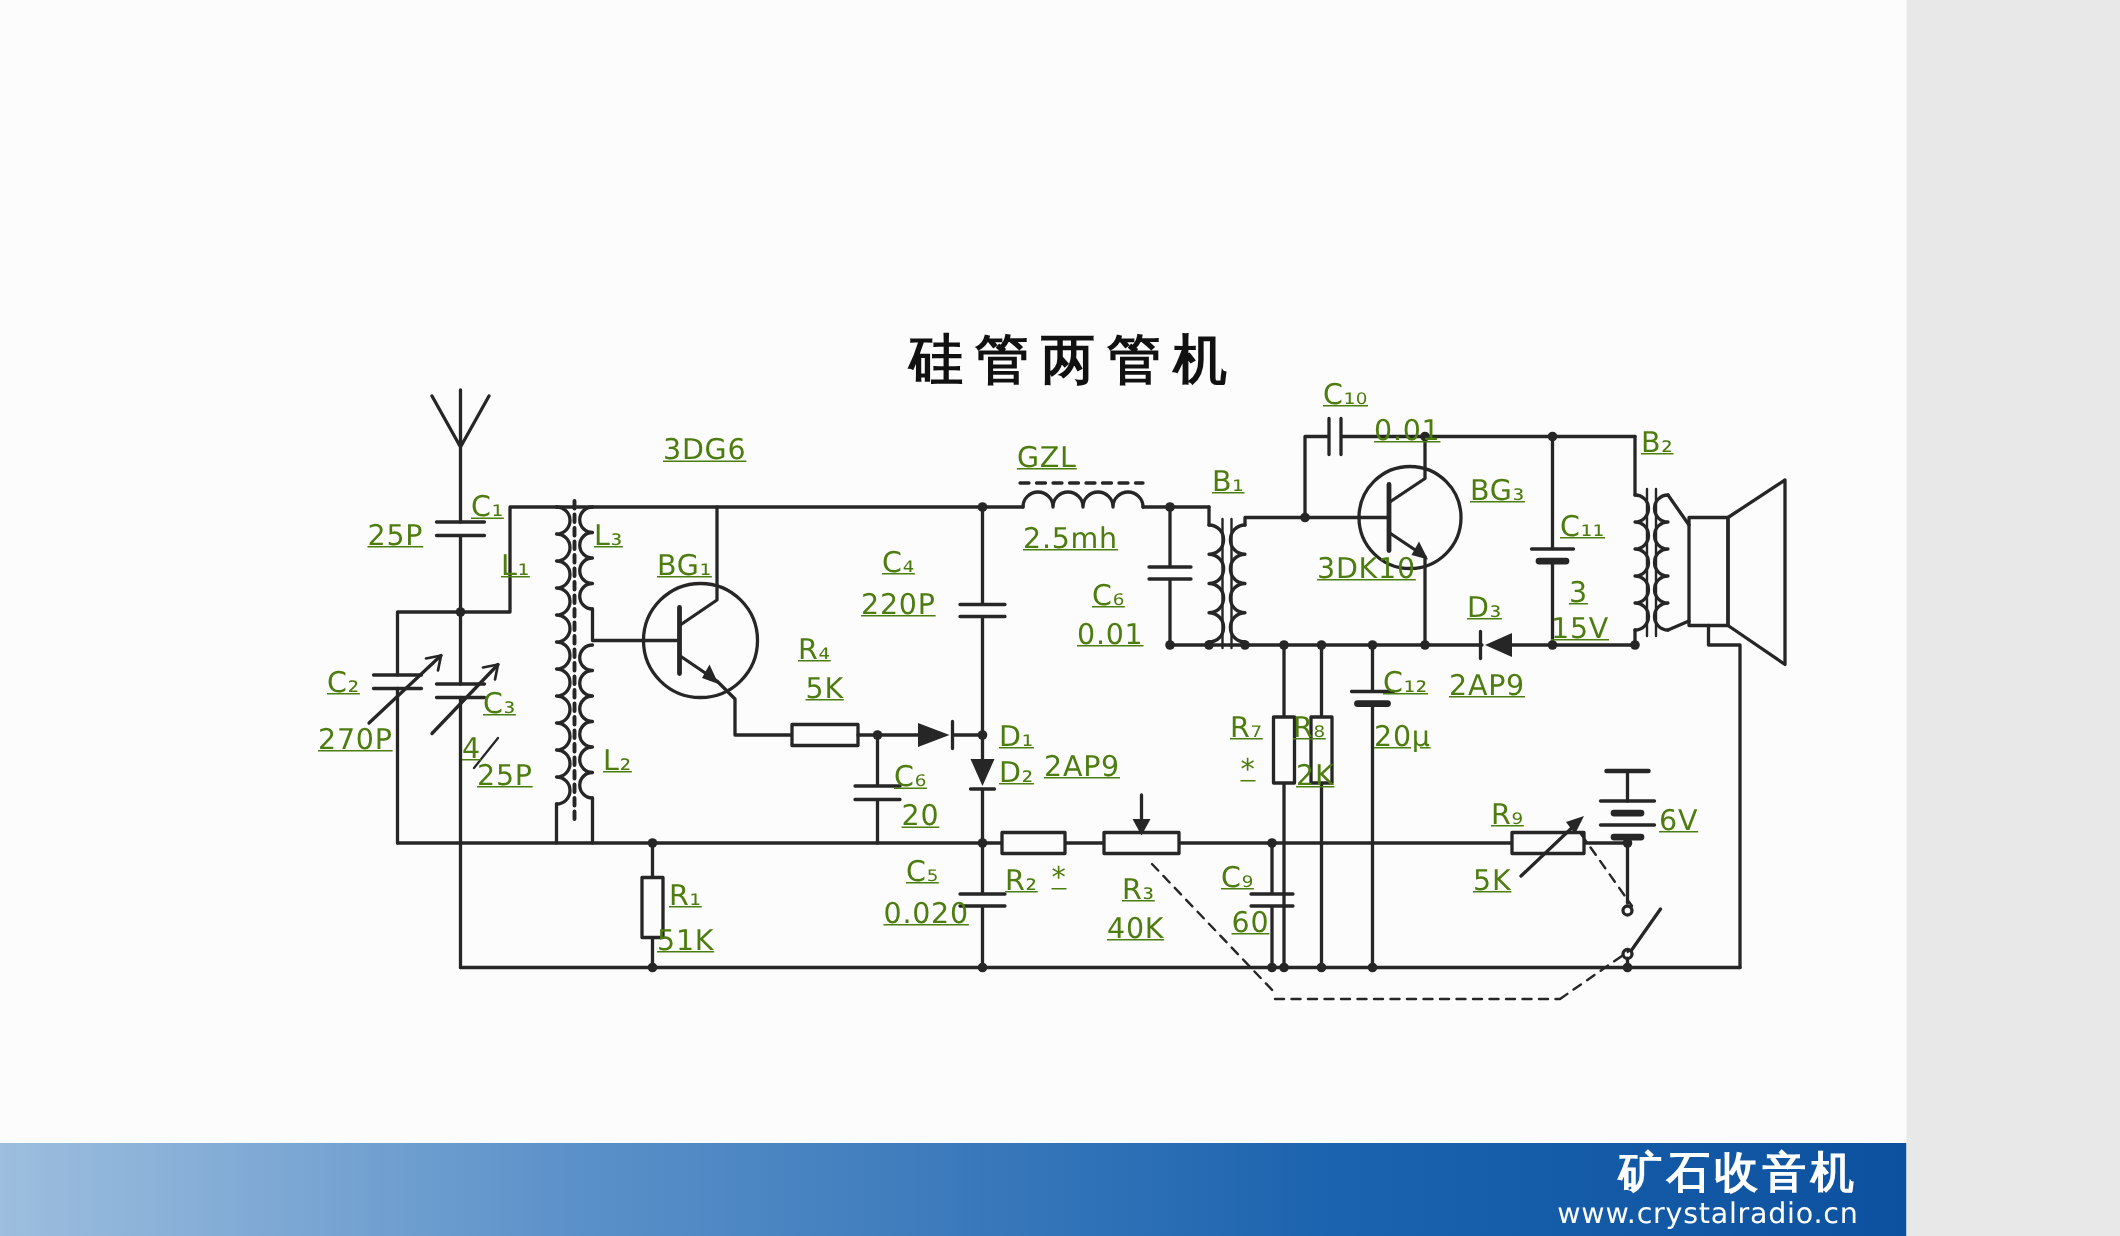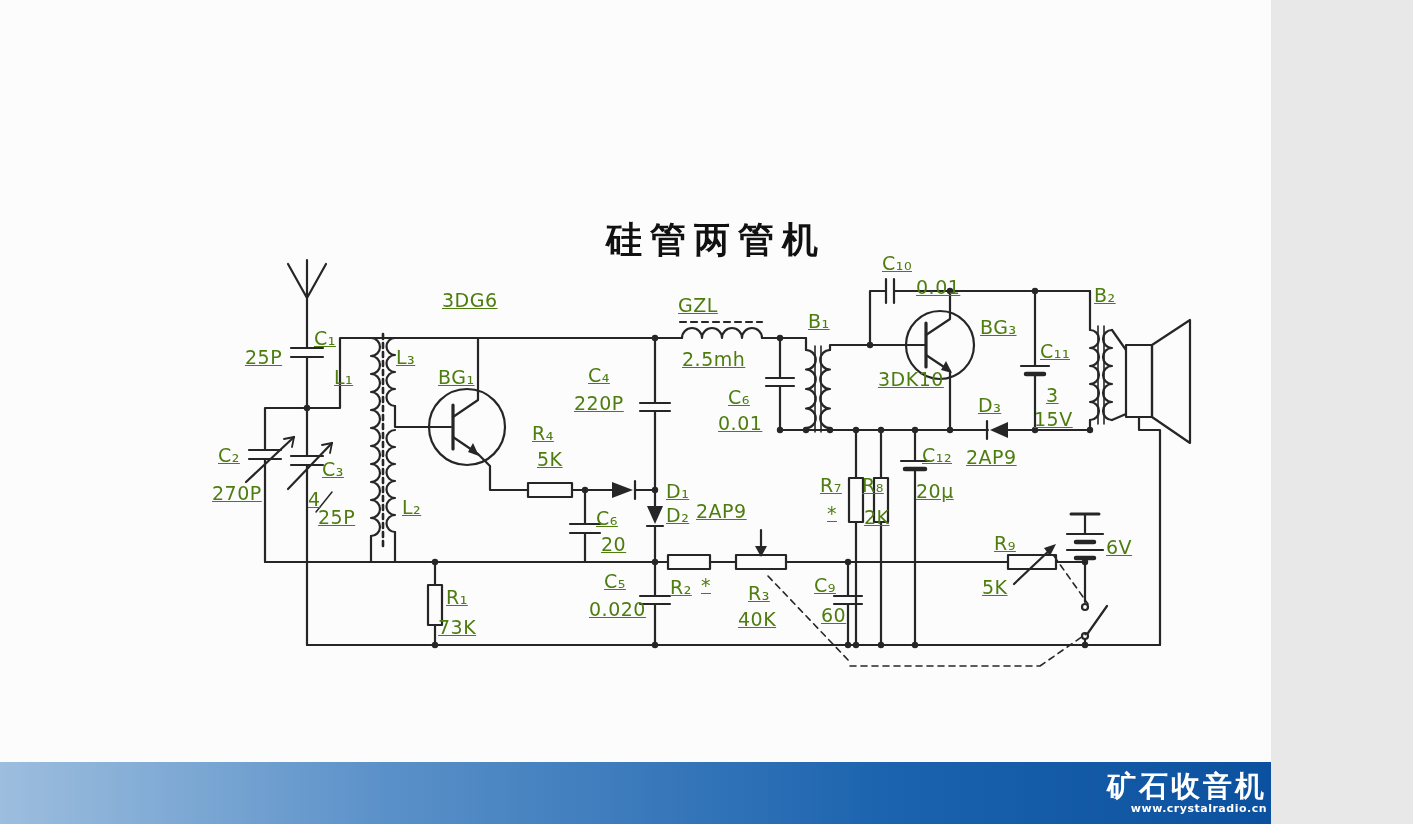--- a/index.html
+++ b/index.html
@@ -13,24 +13,24 @@
     color:#4d7c0f;letter-spacing:.5px;text-decoration:underline;
   }
   .title{
     position:absolute;left:606px;top:216px;font-size:36px;font-weight:bold;
     letter-spacing:8px;color:#111;font-family:"DejaVu Serif","DejaVu Sans",serif;
   }
   .footer{
     position:absolute;left:0;right:0;bottom:0;height:62px;
     background:linear-gradient(90deg,#9dbede 0%,#5b91c9 30%,#1b63ae 70%,#0c519f 100%);
     display:flex;flex-direction:column;align-items:flex-end;justify-content:center;
-    padding-right:4px;box-sizing:border-box;
+    padding-right:32px;box-sizing:border-box;
   }
   .wm-title{color:#fff;font-size:29px;font-weight:bold;letter-spacing:3px;line-height:1.1;}
-  .wm-url{color:#fff;font-size:11px;font-weight:bold;letter-spacing:.5px;}
+  .wm-url{color:#fff;font-size:19px;font-weight:normal;letter-spacing:.5px;}
 </style>
 </head>
 <body>
 
 <div id="canvas">
 
   <svg id="schem" width="1413" height="824" viewBox="0 0 1413 824" fill="none" stroke="#262626" stroke-width="2.2" stroke-linecap="round" stroke-linejoin="round">
 
     <g>
       <path d="M307,348 L307,298 M307,298 L288,264 M307,298 L326,264 M307,298 L307,260"></path>
@@ -260,21 +260,21 @@
   <span class="lbl" style="left:402px;top:498px">L₂</span>
   <span class="lbl" style="left:442px;top:291px">3DG6</span>
   <span class="lbl" style="left:438px;top:368px">BG₁</span>
   <span class="lbl" style="left:532px;top:424px">R₄</span>
   <span class="lbl" style="left:537px;top:450px">5K</span>
   <span class="lbl" style="left:596px;top:509px">C₆</span>
   <span class="lbl" style="left:601px;top:535px">20</span>
   <span class="lbl" style="left:604px;top:572px">C₅</span>
   <span class="lbl" style="left:589px;top:600px">0.020</span>
   <span class="lbl" style="left:446px;top:588px">R₁</span>
-  <span class="lbl" style="left:438px;top:618px">73K</span>
+  <span class="lbl" style="left:438px;top:618px">51K</span>
   <span class="lbl" style="left:588px;top:366px">C₄</span>
   <span class="lbl" style="left:574px;top:394px">220P</span>
   <span class="lbl" style="left:666px;top:482px">D₁</span>
   <span class="lbl" style="left:666px;top:506px">D₂</span>
   <span class="lbl" style="left:696px;top:502px">2AP9</span>
   <span class="lbl" style="left:670px;top:578px">R₂</span>
   <span class="lbl" style="left:701px;top:576px">*</span>
   <span class="lbl" style="left:748px;top:584px">R₃</span>
   <span class="lbl" style="left:738px;top:610px">40K</span>
   <span class="lbl" style="left:678px;top:296px">GZL</span>

